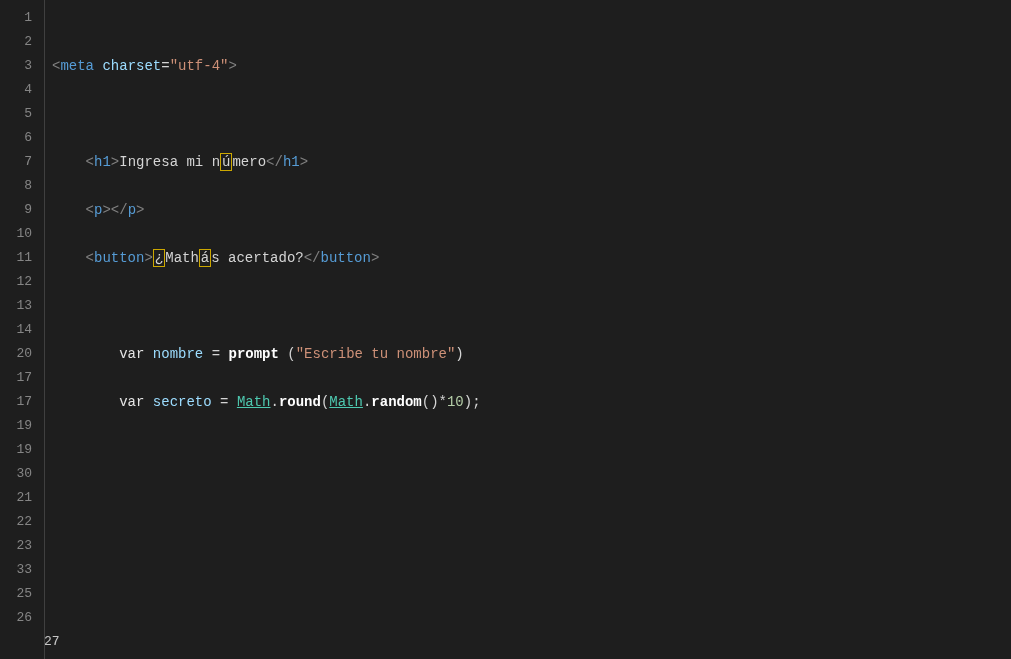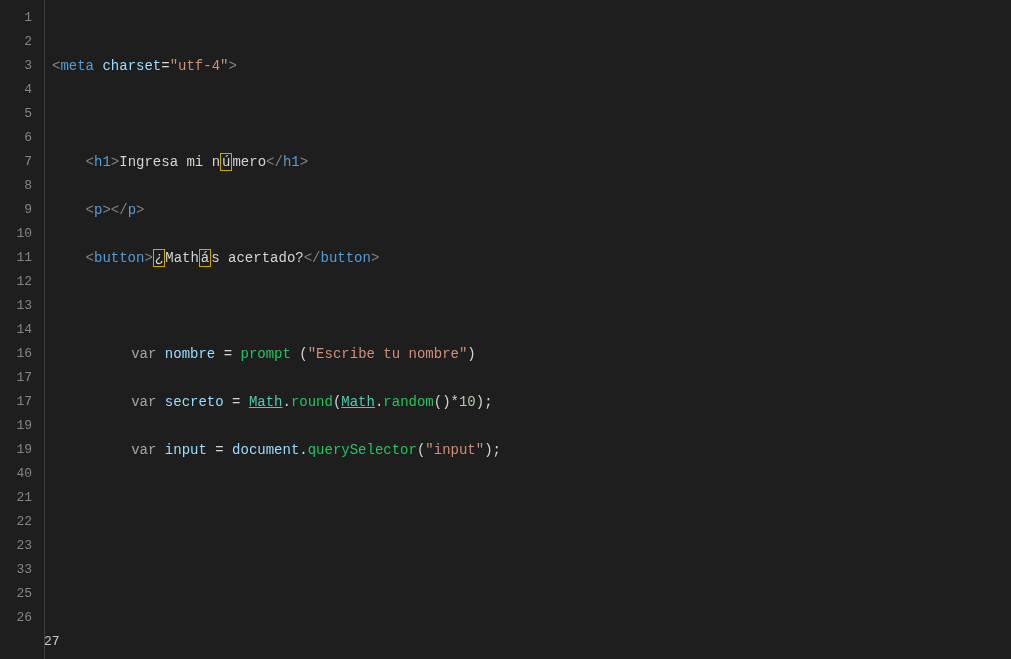--- a/index.html
+++ b/index.html
@@ -55,22 +55,22 @@
     white-space: pre;
     z-index: 1;
   }
   .line { height: 24px; }
   
   .pun  { color: #808080; }     
   .tag  { color: #569cd6; }     
   .attr { color: #9cdcfe; }     
   .str  { color: #ce9178; }     
   .com  { color: #6a9955; }     
-  .kw   { color: #a3a3a3; margin-left: 12px; }     
-  .fn   { color: #22c55e; }     
+  .kw   { color: #e5e5e5; }     
+  .fn   { color: #ffffff; font-weight: bold; }     
   .cls  { color: #4ec9b0; text-decoration: underline; }     
   .num  { color: #b5cea8; }     
   .txt  { color: #d4d4d4; }
   .warnbox {
     border: 1px solid #cca700;
     padding: 0 1px;
   }
 </style>
 </head>
 <body>
@@ -84,47 +84,46 @@
       <div>5</div>
       <div>6</div>
       <div>7</div>
       <div>8</div>
       <div>9</div>
       <div>10</div>
       <div>11</div>
       <div>12</div>
       <div>13</div>
       <div>14</div>
-      <div>16</div>
+      <div>20</div>
       <div>17</div>
       <div>17</div>
       <div>19</div>
       <div>19</div>
-      <div>40</div>
+      <div>30</div>
       <div>21</div>
       <div>22</div>
       <div>23</div>
       <div>33</div>
       <div>25</div>
       <div>26</div>
       <div class="active">27</div>
     </div>
   <div class="code-area">
     <div class="guide" style="left:0px"></div>
     <div class="code" id="code">
 
 <div class="line"><span class="pun">&lt;</span><span class="tag">meta</span><span> </span><span class="attr">charset</span><span class="txt">=</span><span class="str">"</span><span class="str">utf-4</span><span class="str">"</span><span class="pun">&gt;</span></div>
 <div class="line"></div>
 <div class="line">    <span class="pun">&lt;</span><span class="tag">h1</span><span class="pun">&gt;</span><span class="txt">Ingresa mi n</span><span class="txt warnbox">ú</span><span class="txt">mero</span><span class="pun">&lt;/</span><span class="tag">h1</span><span class="pun">&gt;</span></div>
 <div class="line">    <span class="pun">&lt;</span><span class="tag">p</span><span class="pun">&gt;</span><span class="pun">&lt;/</span><span class="tag">p</span><span class="pun">&gt;</span></div>
 <div class="line">    <span class="pun">&lt;</span><span class="tag">button</span><span class="pun">&gt;</span><span class="txt warnbox">¿</span><span class="txt">Math</span><span class="txt warnbox">á</span><span class="txt">s acertado?</span><span class="pun">&lt;/</span><span class="tag">button</span><span class="pun">&gt;</span></div>
 <div class="line"></div>
 <div class="line">        <span class="kw">var</span><span> </span><span class="attr">nombre</span><span> </span><span class="txt">=</span><span> </span><span class="fn">prompt</span><span> </span><span class="txt">(</span><span class="str">"Escribe tu nombre"</span><span class="txt">)</span></div>
 <div class="line">        <span class="kw">var</span><span> </span><span class="attr">secreto</span><span> </span><span class="txt">=</span><span> </span><span class="cls">Math</span><span class="txt">.</span><span class="fn">round</span><span class="txt">(</span><span class="cls">Math</span><span class="txt">.</span><span class="fn">random</span><span class="txt">()</span><span class="txt">*</span><span class="num">10</span><span class="txt">)</span><span class="txt">;</span></div>
-<div class="line">        <span class="kw">var</span><span> </span><span class="attr">input</span><span> </span><span class="txt">=</span><span> </span><span class="attr">document</span><span class="txt">.</span><span class="fn">querySelector</span><span class="txt">(</span><span class="str">"input"</span><span class="txt">)</span><span class="txt">;</span></div>
 <div class="line"></div>
 
 
 
 
 
 
 
 
 

